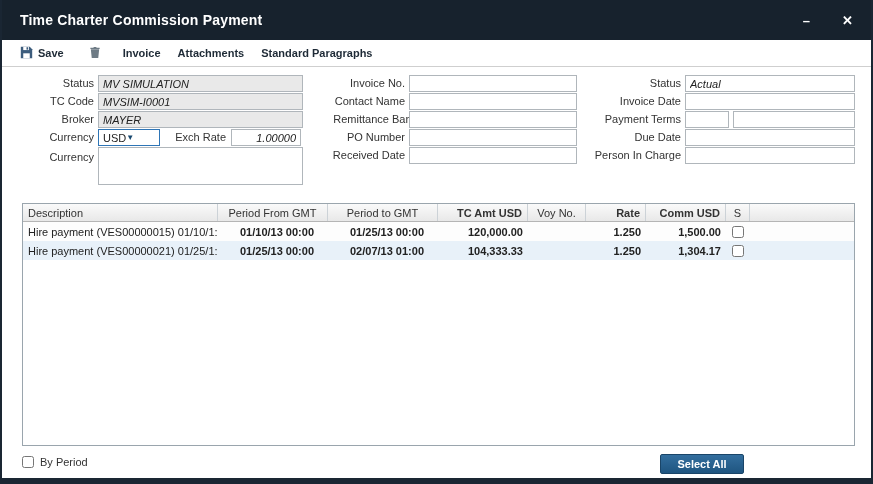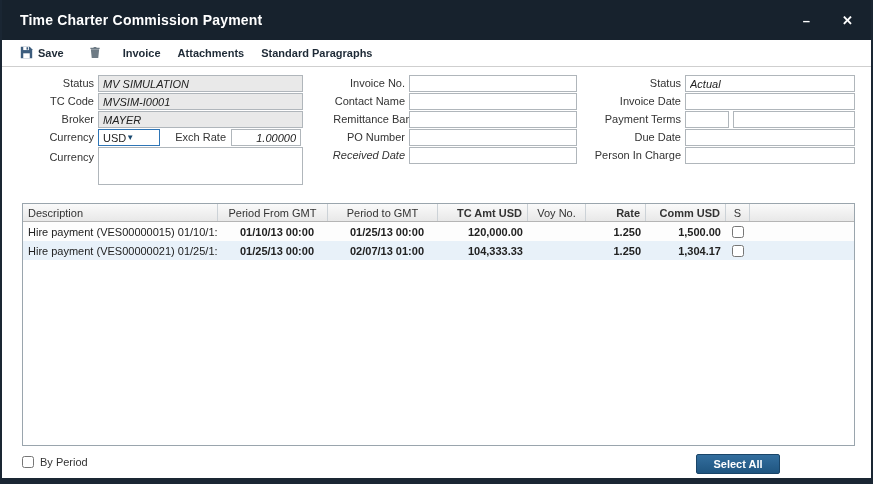--- a/index.html
+++ b/index.html
@@ -104,21 +104,21 @@
   .footer { position: absolute; left: 0; right: 0; top: 446px; height: 32px; }
   .byperiod { position: absolute; left: 20px; top: 10px; display: flex; align-items: center; gap: 6px; color: #333; }
   .btn {
     position: absolute; top: 8px; height: 20px;
     background: linear-gradient(#336e9e, #1f5580);
     border: 1px solid #1a4568; border-radius: 2px;
     color: #fff; font-weight: bold; font-size: 11px;
     display: flex; align-items: center; justify-content: center;
     cursor: pointer;
   }
-  .btn-select { left: 658px; width: 84px; margin-left: 36px; }
+  .btn-select { left: 658px; width: 84px; }
   .btn-deselect { left: 750px; width: 92px; }
 </style>
 </head>
 <body>
 
 <div class="window">
 
   <div class="titlebar">
     <span class="title">Time Charter Commission Payment</span>
     <span class="win-controls">
@@ -178,21 +178,21 @@
 
     <span class="lbl" style="left:300px;top:26px;width:103px;">Contact Name</span>
     <input class="fld" style="left: 407px; top: 26px; width: 168px;">
 
     <span class="lbl" style="left:300px;top:44px;width:103px;margin-left:12px;">Remittance Bank</span>
     <input class="fld" style="left: 407px; top: 44px; width: 168px;">
 
     <span class="lbl" style="left:300px;top:62px;width:103px;">PO Number</span>
     <input class="fld" style="left: 407px; top: 62px; width: 168px;">
 
-    <span class="lbl" style="left:300px;top:80px;width:103px;font-style:italic;">Received Date</span>
+    <span class="lbl" style="left:300px;top:80px;width:103px;">Received Date</span>
     <input class="fld" style="left: 407px; top: 80px; width: 168px;">
 
     <span class="lbl" style="left:569px;top:8px;width:110px;">Status</span>
     <input class="fld" style="left: 683px; top: 8px; width: 170px;" value="Actual">
 
     <span class="lbl" style="left:569px;top:26px;width:110px;">Invoice Date</span>
     <input class="fld" style="left: 683px; top: 26px; width: 170px;">
 
     <span class="lbl" style="left:569px;top:44px;width:110px;">Payment Terms</span>
     <input class="fld" style="left: 683px; top: 44px; width: 44px;">

